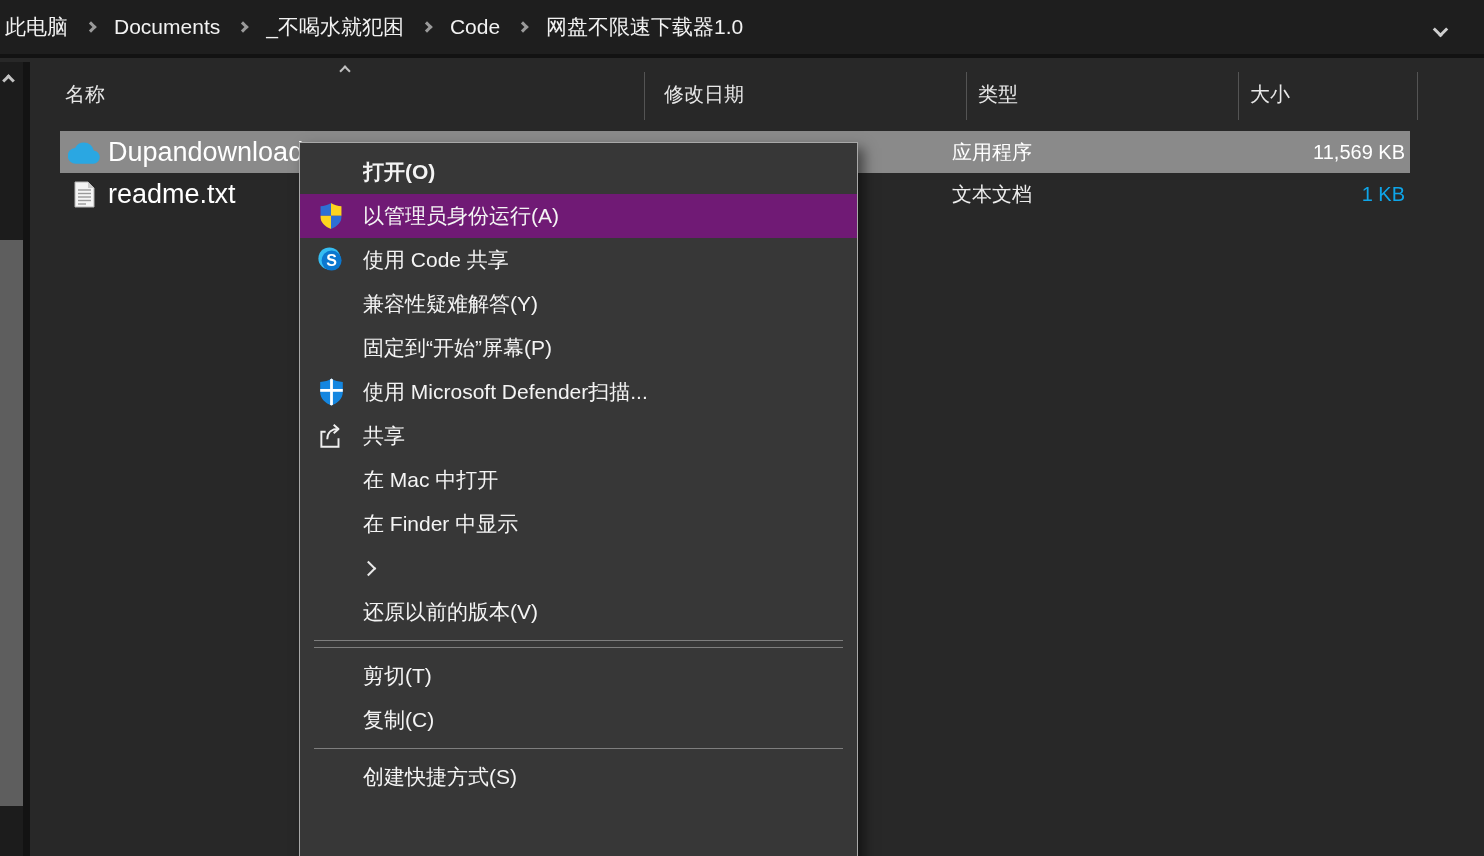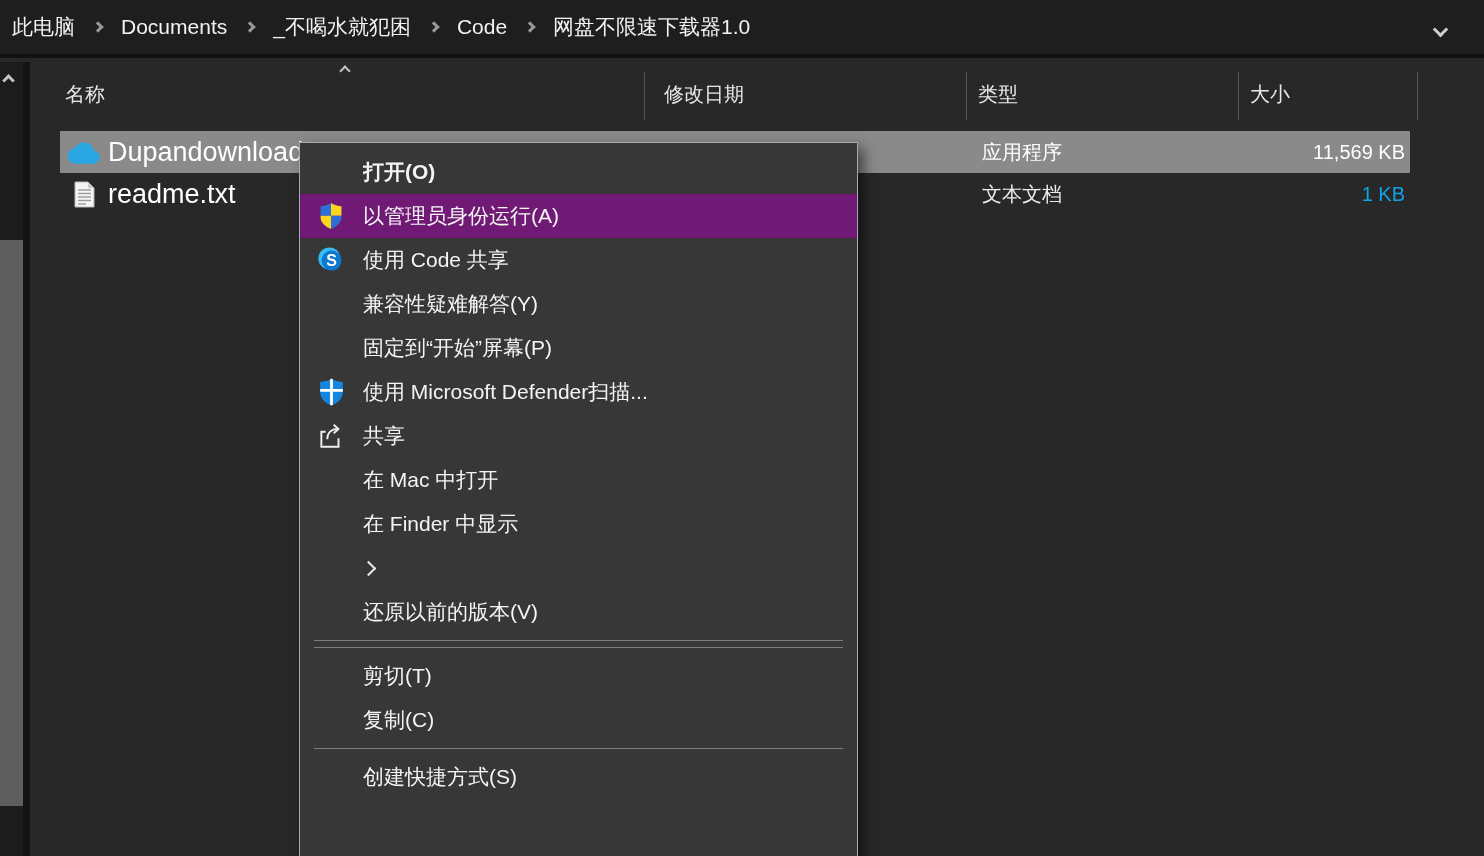--- a/index.html
+++ b/index.html
@@ -1,21 +1,21 @@
 <!DOCTYPE html>
 <html><head>
 <meta charset="utf-8">
 <style>
   * { margin:0; padding:0; box-sizing:border-box; }
   html,body { width:1484px; height:856px; overflow:hidden; }
   body { background:#282828; font-family:"Liberation Sans","DejaVu Sans",sans-serif; position:relative; color:#f0f0f0; }
 
   
   .topbar { position:absolute; top:0; left:0; width:1484px; height:58px; background:#1e1e1e;
-            border-bottom:4px solid #121212; display:flex; align-items:center; padding-left:14px; }
+            border-bottom:4px solid #121212; display:flex; align-items:center; padding-left:7px; }
   .crumb { font-size:21px; color:#f2f2f2; white-space:nowrap; cursor:default; }
   .crumb:first-child { margin-left:-2px; }
   .chev-r { width:8px; height:8px; border-right:3px solid #9a9a9a; border-top:3px solid #9a9a9a;
             transform:rotate(45deg); display:inline-block; margin:0 19px; flex:none; }
   .addr-drop { position:absolute; right:38px; top:24px; width:11px; height:11px;
                border-right:3px solid #cfcfcf; border-bottom:3px solid #cfcfcf; transform:rotate(45deg); }
 
   
   .vscroll { position:absolute; left:0; top:62px; width:23px; height:794px; background:#1c1c1c; }
   .vscroll .up-arrow { position:absolute; top:14px; left:4px; width:9px; height:9px;
@@ -26,21 +26,21 @@
   
   .hdr-label { position:absolute; top:81px; font-size:20px; color:#e8e8e8; white-space:nowrap; cursor:default; }
   .hdr-div { position:absolute; top:72px; width:1px; height:48px; background:#545454; }
   .sort-arrow { position:absolute; left:341px; top:67px; width:8px; height:8px;
                 border-left:2px solid #c0c0c0; border-top:2px solid #c0c0c0; transform:rotate(45deg); }
 
   
   .file-row { position:absolute; left:60px; width:1350px; height:42px; }
   .file-row.selected { background:#8a8a8a; }
   .file-name { position:absolute; left:48px; top:0; line-height:42px; font-size:27px; color:#fff; white-space:nowrap;text-align:right; }
-  .file-type { position:absolute; left:922px; top:0; line-height:42px; font-size:20px; color:#ececec; }
+  .file-type { position:absolute; left:892px; top:0; line-height:42px; font-size:20px; color:#ececec; }
   .file-size { position:absolute; right:5px; top:0; line-height:42px; font-size:20px; color:#0ea5e9; text-align:right; }
   .file-row.selected .file-type, .file-row.selected .file-size, .file-row.selected .file-name { color:#ffffff; }
   .row-icon { position:absolute; left:8px; top:7px; width:32px; height:28px;
               display:flex; align-items:center; justify-content:center; }
 
   
   .ctx-menu { position:absolute; left:299px; top:142px; width:559px; height:780px;
               background:#373737; border:1px solid #a8a8a8; padding-top:7px;
               box-shadow:6px 6px 12px rgba(0,0,0,.5); }
   .menu-item { height:44px; display:flex; align-items:center; padding:0 18px 0 16px;

